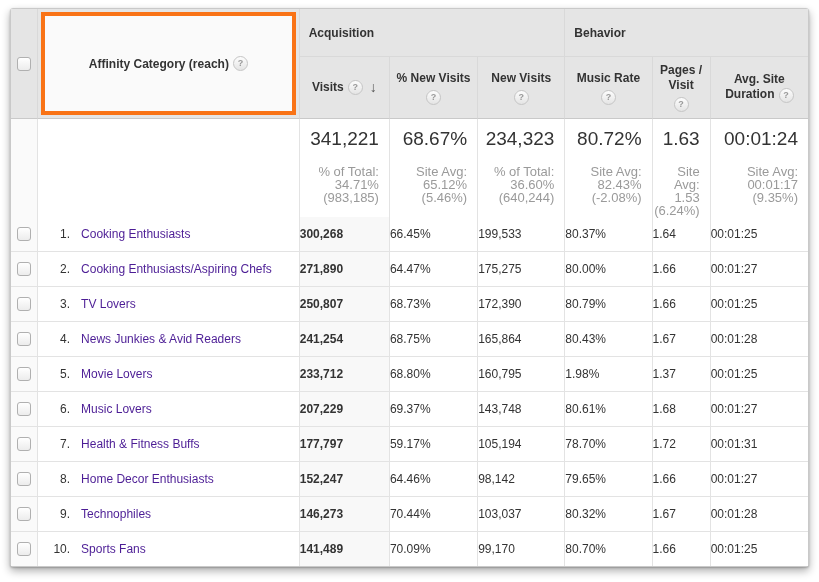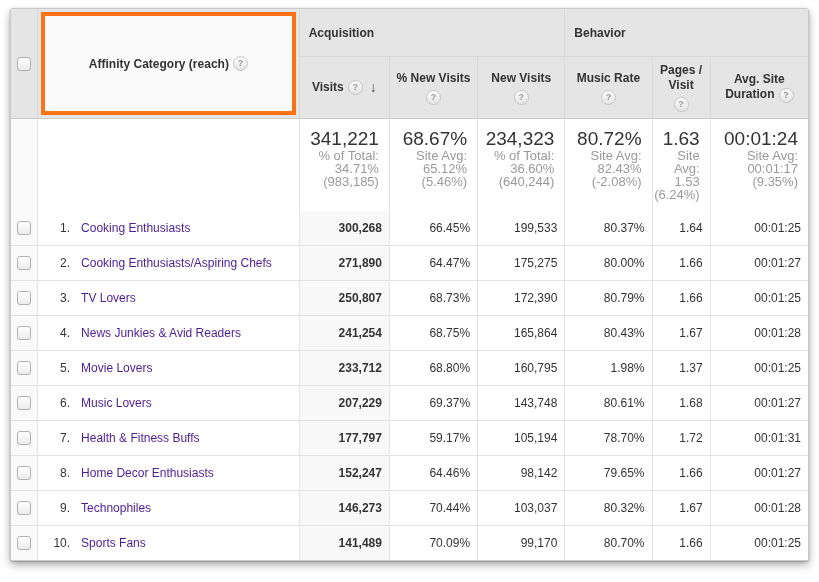--- a/index.html
+++ b/index.html
@@ -48,27 +48,27 @@
   
   .checkbox {
     width:12px; height:12px; border:1px solid #b0b0b0; border-radius:3px;
     background:linear-gradient(#ffffff,#ececec); margin:0 auto; cursor:pointer;
   }
 
   
   tr.summary-row td { vertical-align:top; padding-top:9px; height:83px; background:#fff; }
   tr.summary-row td.check { background:#fafafa; }
   td.summary-cell { text-align:right; padding-right:10px; }
-  .big { font-size:19px; color:#333; line-height:21px; margin-bottom:0; letter-spacing:0; }
+  .big { font-size:19px; color:#333; line-height:21px; margin-bottom:16px; letter-spacing:0; }
   .sub { font-size:13px; color:#9a9a9a; line-height:13px; white-space:pre-line; }
 
   
   tbody.data td { font-size:12px; color:#333; height:34px; vertical-align:middle; background:#fff; }
   tbody.data td.check { background:#fafafa; text-align:center; }
-  td.num { text-align:right; padding-right:7px; }
+  td.num { text-align:left; padding-right:7px; }
   tbody.data td.visits { font-weight:bold; background:#f8f8f8; }
   td.cat { text-align:left; }
   .row-num { display:inline-block; width:32px; text-align:right; color:#333; margin-right:11px; }
   .cat-link { color:#4c1d95; text-decoration:none; cursor:pointer; }
   table tr:last-child td { border-bottom:none; }
 </style>
 </head>
 <body>
 
 <div class="panel">

